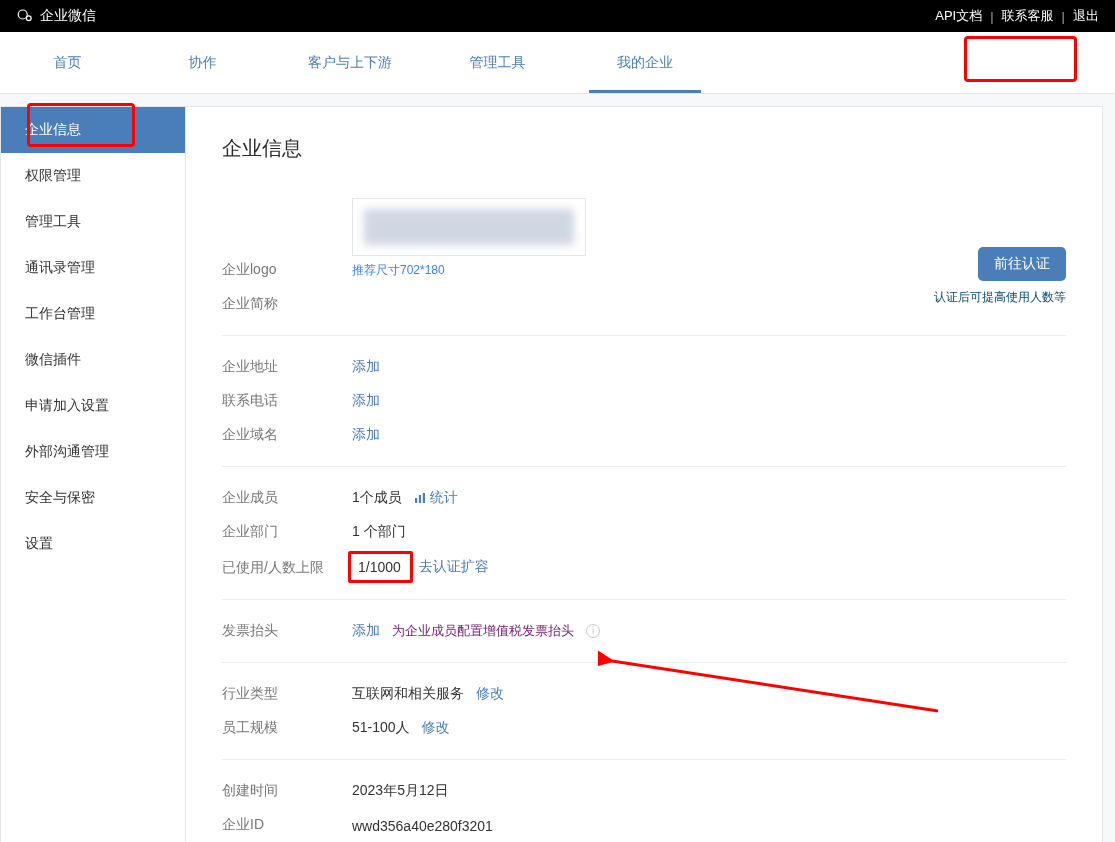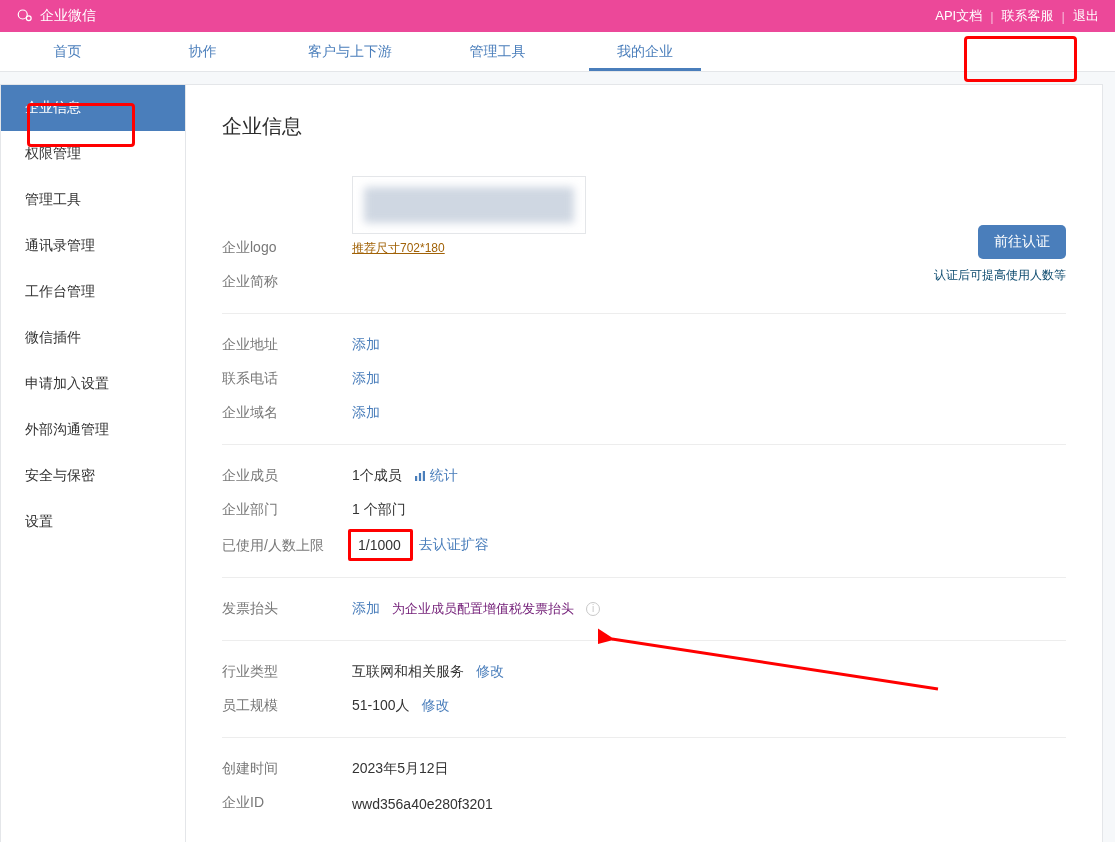--- a/index.html
+++ b/index.html
@@ -1,45 +1,45 @@
 <!DOCTYPE html>
 <html><head>
 <meta charset="utf-8">
 <style>
 * { margin: 0; padding: 0; box-sizing: border-box; }
 body { font-family: -apple-system, "PingFang SC", "Microsoft YaHei", sans-serif; background: #fff; font-size: 14px; color: #333; }
 
-.top-bar { background: #ec4899; height: 32px; display: flex; align-items: center; padding: 0 16px; color: #fff; }
+.top-bar { background: #000000; height: 32px; display: flex; align-items: center; padding: 0 16px; color: #fff; }
 .top-bar .logo-wrap { display: flex; align-items: center; gap: 6px; }
 .top-bar .logo-icon svg { width: 18px; height: 18px; display: block; }
 .top-bar .brand { font-size: 14px; }
 .top-bar .spacer { flex: 1; }
 .top-bar .top-links { display: flex; align-items: center; gap: 8px; font-size: 13px; }
 .top-bar .top-links .sep { color: rgba(255,255,255,0.6); }
 .top-bar .top-links a { color: #fff; cursor: pointer; }
 
-.nav-bar { height: 40px; border-bottom: 1px solid #e4e6e9; display: flex; align-items: stretch; background:#fff; }
+.nav-bar { height: 62px; border-bottom: 1px solid #e4e6e9; display: flex; align-items: stretch; background:#fff; }
 .nav-item { flex: none; width: 135px; display: flex; align-items: center; justify-content: center; color: #4a7ebb; font-size: 14px; cursor: pointer; position: relative; }
 .nav-item.active::after { content: ""; position: absolute; left: 24px; right: 24px; bottom: 0; height: 3px; background: #4a7ebb; }
 
 .main { display: flex; background: #f6f8fa; min-height: 760px; padding: 12px 12px 12px 0; }
 .sidebar { width: 185px; background: #fff; border: 1px solid #e4e6e9; border-right: none; }
 .sidebar-item { padding: 14px 24px; color: #333; cursor: pointer; font-size: 14px; }
 .sidebar-item.active { background: #4a7ebb; color: #fff; }
 
 .content { flex: 1; background: #fff; border: 1px solid #e4e6e9; padding: 28px 36px 40px 36px; position: relative; }
 .page-title { font-size: 20px; color: #2b2b2b; margin-bottom: 28px; }
 
 .row { display: flex; align-items: flex-end; padding: 8px 0; font-size: 14px; }
 .row .label { width: 130px; color: #787878; flex: none; }
 .row .value { color: #333; display: flex; align-items: center; gap: 12px; flex-wrap: wrap; }
 
 .logo-box { width: 234px; height: 58px; border: 1px solid #e4e6e9; display: flex; align-items: center; justify-content: center; background: #fff; }
 .logo-blur { width: 210px; height: 36px; background: #cfd7e2; filter: blur(4px); border-radius: 3px; }
-.logo-hint { font-size: 12px; color: #a16207; margin-top: 6px; text-decoration: underline; }
+.logo-hint { font-size: 12px; color: #3b82f6; margin-top: 6px; }
 
 .btn-primary { background: #4a7ebb; color: #fff; border: none; padding: 8px 16px; font-size: 14px; border-radius: 5px; cursor: pointer; }
 .cert-wrap { position: absolute; right: 36px; top: 140px; text-align: right; }
 .cert-hint { font-size: 12px; color: #0c4a6e; margin-top: 8px; }
 
 .divider { height: 1px; background: #ededed; margin: 14px 0; }
 
 .link { color: #4a7ebb; cursor: pointer; }
 .muted { color: #701a75; font-size: 13px; }
 .info-icon { display:inline-block; width:14px; height:14px; border:1px solid #c8c8c8; border-radius:50%; color:#c8c8c8; font-size:10px; line-height:12px; text-align:center; }

